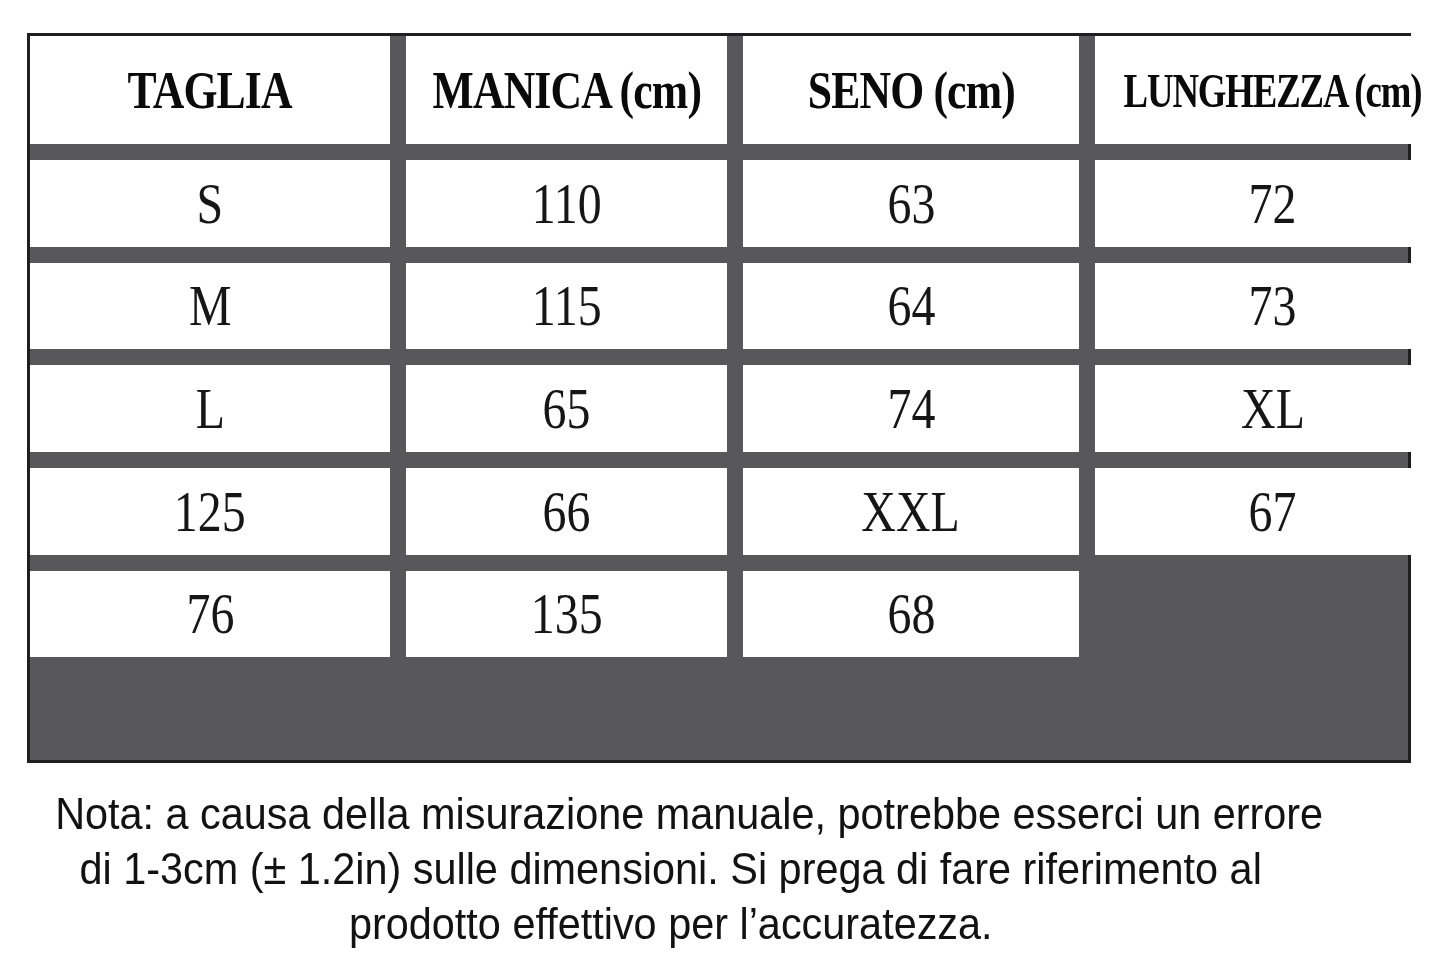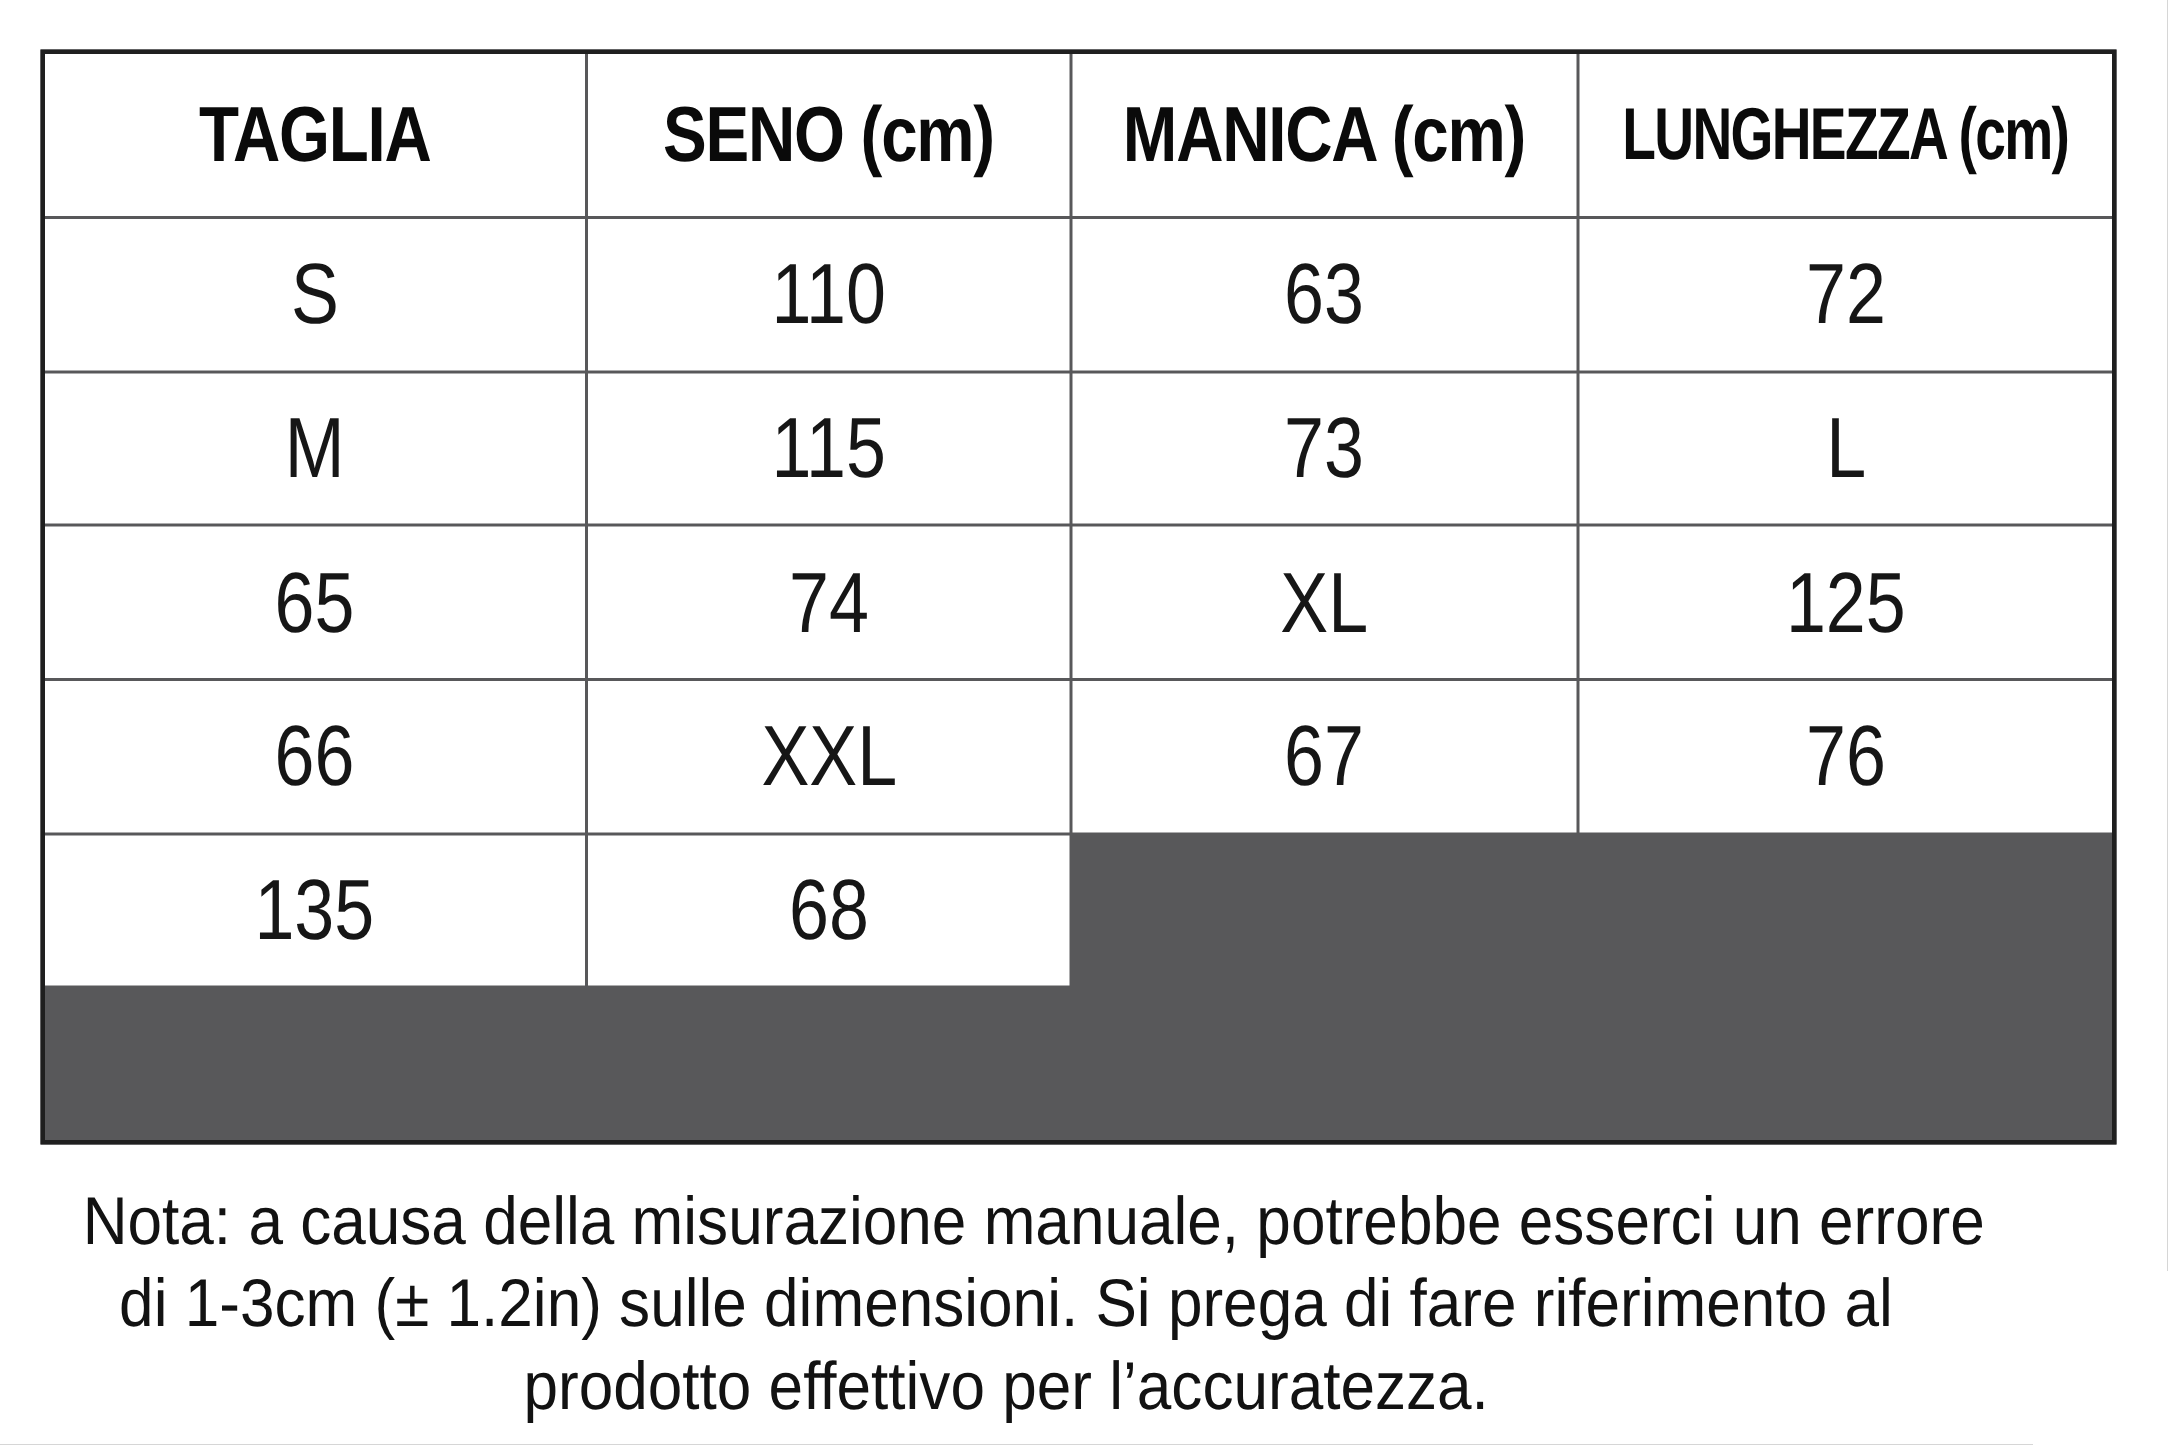--- a/index.html
+++ b/index.html
@@ -17,21 +17,22 @@
     left: 27px;
     top: 33px;
     width: 1384px;
     height: 730px;
     box-sizing: border-box;
     border: 3px solid #1f1f1f;
     background: #58585a; 
     display: grid;
     grid-template-columns: 360px 321px 336px 355px;
     grid-template-rows: 108px repeat(6, 1fr);
-    gap: 2px;
+    gap: 16px;
+    font-family: Liberation Serif, serif;
   }
   .cell {
     background: #ffffff;
     display: flex;
     align-items: center;
     justify-content: center;
     overflow: hidden;
   }
   .cell span {
     display: inline-block;
@@ -79,24 +80,24 @@
 <body>
 
 <div class="page">
 
   <div class="size-table">
 
     <div class="cell header">
         <span>TAGLIA</span>
       </div>
     <div class="cell header">
-        <span>SENO (cm)</span>
+        <span>MANICA (cm)</span>
       </div>
     <div class="cell header">
-        <span>MANICA (cm)</span>
+        <span>SENO (cm)</span>
       </div>
     <div class="cell header narrow">
         <span>LUNGHEZZA (cm)</span>
       </div>
 
     <div class="cell data">
         <span>S</span>
       </div>
     <div class="cell data">
         <span>110</span>
@@ -106,20 +107,23 @@
       </div>
     <div class="cell data">
         <span>72</span>
       </div>
 
     <div class="cell data">
         <span>M</span>
       </div>
     <div class="cell data">
         <span>115</span>
+      </div>
+    <div class="cell data">
+        <span>64</span>
       </div>
     <div class="cell data">
         <span>73</span>
       </div>
 
     <div class="cell data">
         <span>L</span>
       </div>
     <div class="cell data">
         <span>65</span>

